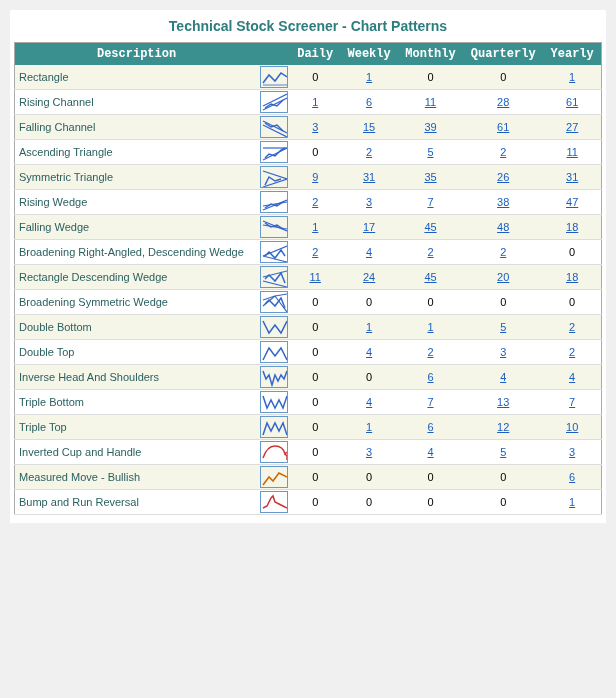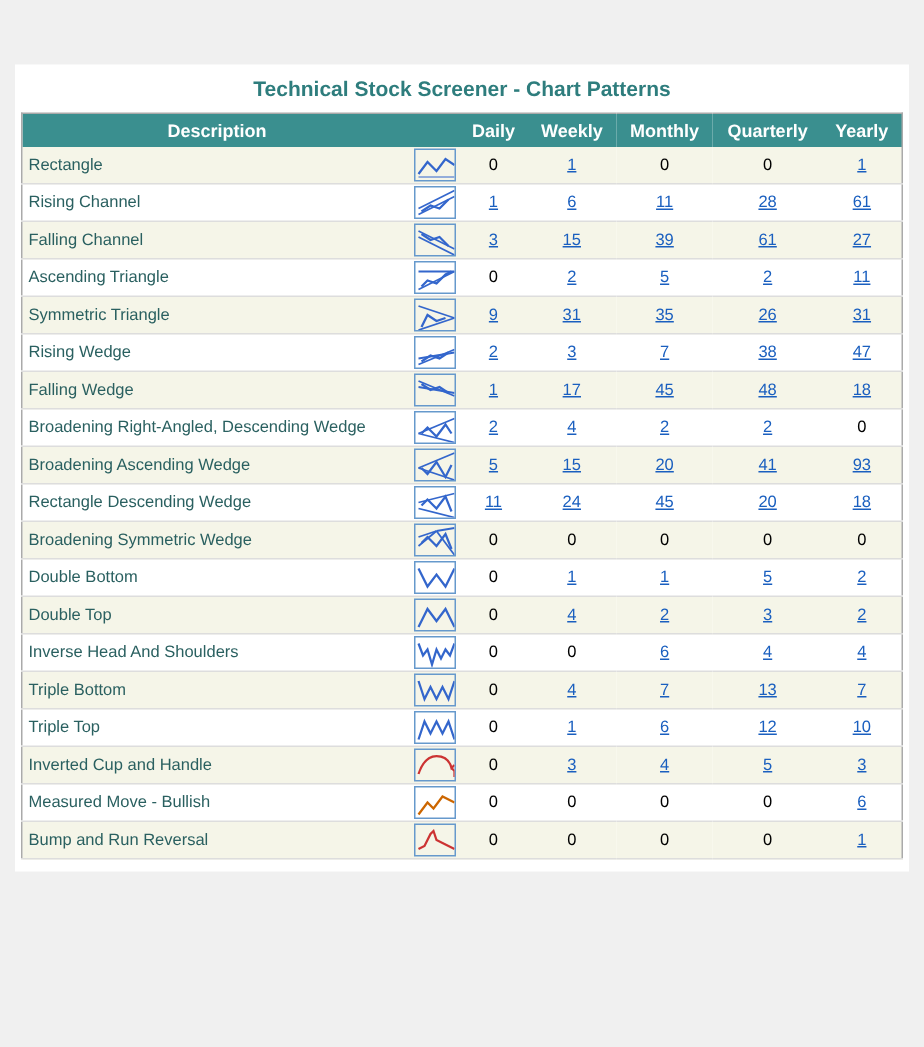--- a/index.html
+++ b/index.html
@@ -11,21 +11,20 @@
       justify-content: center;
       align-items: flex-start;
       padding: 10px;
       width: 616px;
       min-height: 698px;
     }
     .container {
       width: 610px;
       background: white;
       padding: 8px 4px;
-      margin-top: 33px;
     }
     .page-title {
       text-align: center;
       color: #2e7d7d;
       font-size: 14px;
       font-weight: bold;
       margin-bottom: 8px;
     }
     table {
       width: 100%;
@@ -34,20 +33,21 @@
     }
     thead tr {
       background: #3a8f8f;
       color: white;
     }
     thead th {
       padding: 4px 6px;
       font-size: 12px;
       font-weight: bold;
       text-align: center;
+      font-family: Liberation Mono, monospace;
     }
     thead th.desc-col {
       text-align: center;
     }
     tbody tr:nth-child(odd) {
       background: #f5f5e8;
     }
     tbody tr:nth-child(even) {
       background: #ffffff;
     }
@@ -205,33 +205,20 @@
                 <line x1="2" y1="14" x2="26" y2="20" stroke="#3366cc" stroke-width="1.2"></line>
                 <polyline points="4,14 8,10 14,16 20,8 24,14" fill="none" stroke="#3366cc" stroke-width="1.5"></polyline>
               </svg></span></td>
           <td class="num-cell"><a href="#">2</a></td>
           <td class="num-cell"><a href="#">4</a></td>
           <td class="num-cell"><a href="#">2</a></td>
           <td class="num-cell"><a href="#">2</a></td>
           <td class="num-cell"><span>0</span></td>
         </tr>
         <tr>
-          <td class="desc-cell">Broadening Ascending Wedge</td>
-          <td class="icon-cell"><span class="icon-box"><svg width="28" height="22" viewBox="0 0 28 22">
-                <line x1="2" y1="12" x2="26" y2="2" stroke="#3366cc" stroke-width="1.2"></line>
-                <line x1="2" y1="12" x2="26" y2="20" stroke="#3366cc" stroke-width="1.2"></line>
-                <polyline points="4,12 8,16 14,8 20,18 24,10" fill="none" stroke="#3366cc" stroke-width="1.5"></polyline>
-              </svg></span></td>
-          <td class="num-cell"><a href="#">5</a></td>
-          <td class="num-cell"><a href="#">15</a></td>
-          <td class="num-cell"><a href="#">20</a></td>
-          <td class="num-cell"><a href="#">41</a></td>
-          <td class="num-cell"><a href="#">93</a></td>
-        </tr>
-        <tr>
           <td class="desc-cell">Rectangle Descending Wedge</td>
           <td class="icon-cell"><span class="icon-box"><svg width="28" height="22" viewBox="0 0 28 22">
                 <line x1="2" y1="10" x2="26" y2="4" stroke="#3366cc" stroke-width="1.2"></line>
                 <line x1="2" y1="14" x2="26" y2="20" stroke="#3366cc" stroke-width="1.2"></line>
                 <polyline points="4,12 8,8 14,14 20,6 24,16" fill="none" stroke="#3366cc" stroke-width="1.5"></polyline>
               </svg></span></td>
           <td class="num-cell"><a href="#">11</a></td>
           <td class="num-cell"><a href="#">24</a></td>
           <td class="num-cell"><a href="#">45</a></td>
           <td class="num-cell"><a href="#">20</a></td>

